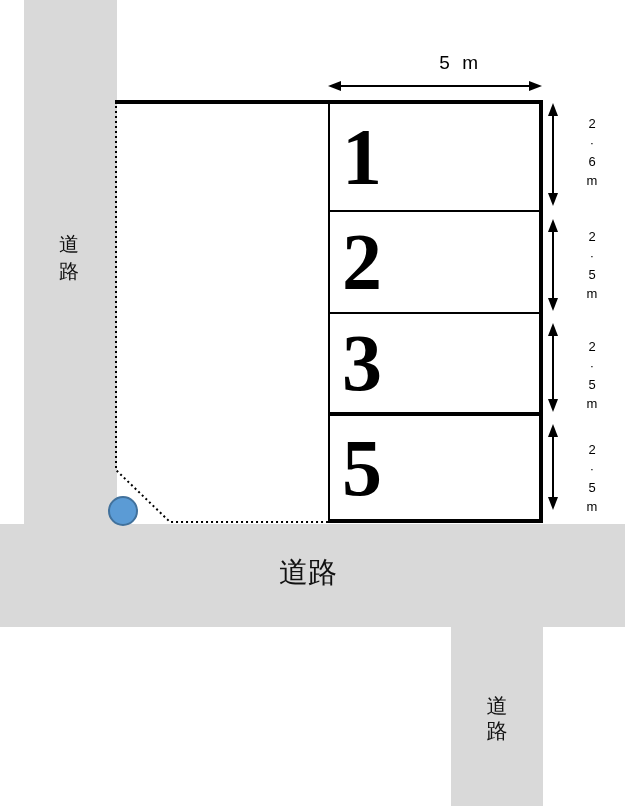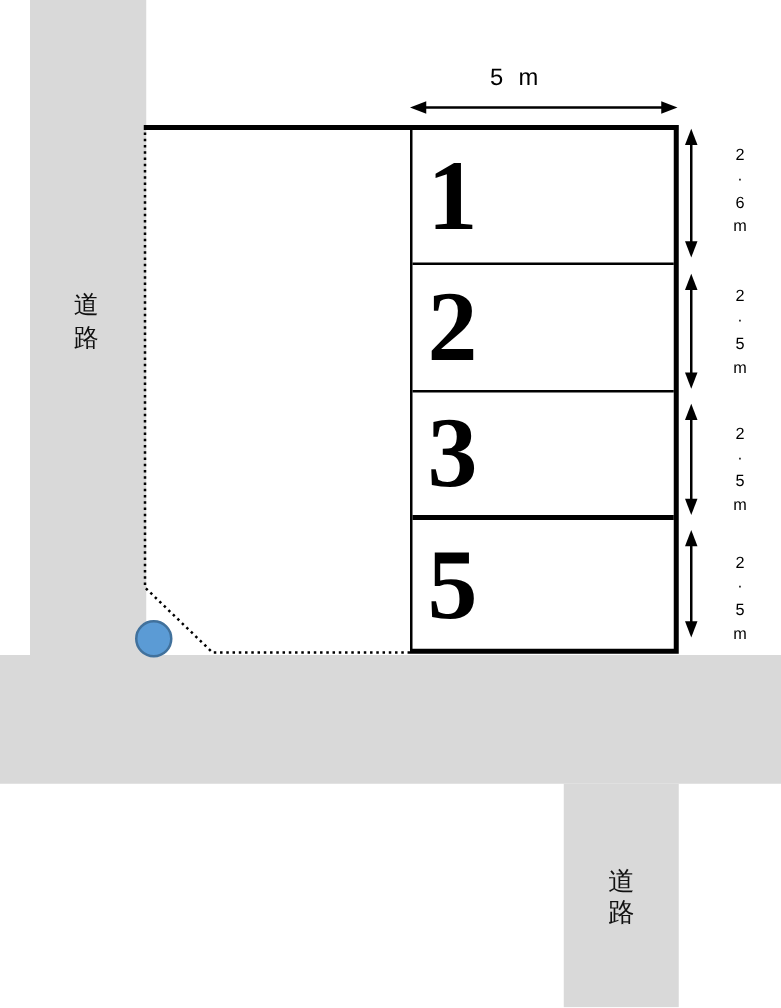--- a/index.html
+++ b/index.html
@@ -23,21 +23,21 @@
   .space{
     display:flex;align-items:center;box-sizing:border-box;padding-left:12px;
     font-family:"Liberation Serif",serif;font-weight:bold;font-size:80px;line-height:1;
   }
   .space.s1{height:106px;}
   .space.s2{height:102px;border-top:2px solid #000;}
   .space.s3{height:100px;border-top:2px solid #000;}
   .space.s5{height:107px;border-top:4px solid #000;}
 
   .dim-top{
-    position:absolute;left:392px;top:52px;width:86px;text-align:left;
+    position:absolute;left:392px;top:52px;width:86px;text-align:right;
     font-size:19px;word-spacing:7px;
   }
   .dim-label{
     position:absolute;left:582px;width:20px;text-align:center;
     font-size:13px;line-height:19px;white-space:pre-line;
   }
   .dim-label.l1{top:114px;}
   .dim-label.l2{top:227px;}
   .dim-label.l3{top:337px;}
   .dim-label.l4{top:440px;}
@@ -52,20 +52,21 @@
 <body>
 
 <div class="canvas">
 
   <div class="road" style="left:24px;top:0;width:93px;height:525px;"></div>
   <div class="road" style="left:0;top:524px;width:625px;height:103px;"></div>
   <div class="road" style="left:451px;top:627px;width:92px;height:179px;"></div>
 
   <div class="road-label left">道
 路</div>
+  <div class="road-label bottom">道路</div>
   <div class="road-label bright">道
 路</div>
 
   <svg class="overlay" width="625" height="806" viewBox="0 0 625 806">
 
     <polyline points="116,106 116,470 170,522 330,522" fill="none" stroke="#000" stroke-width="2" stroke-dasharray="2 3"></polyline>
 
     <g>
       <line x1="338" y1="86" x2="532" y2="86" stroke="#000" stroke-width="2"></line>
       <polygon points="328,86 341,81 341,91"></polygon>

